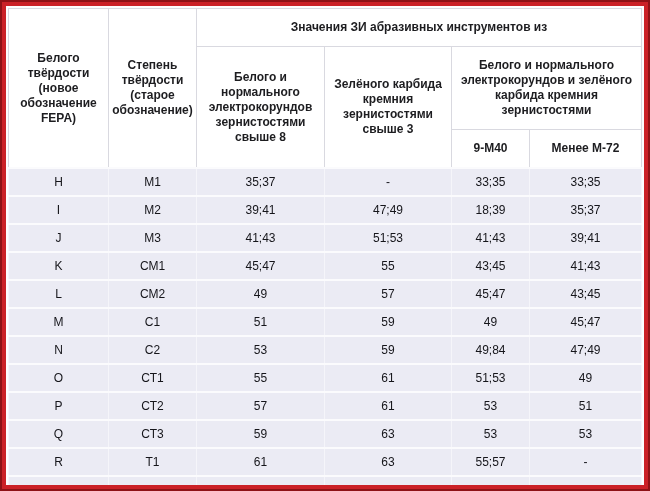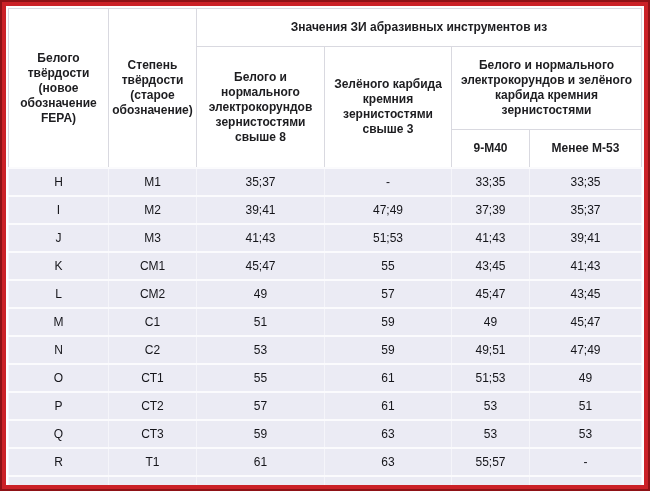--- a/index.html
+++ b/index.html
@@ -85,38 +85,38 @@
           <th rowspan="3">Степень твёрдости (старое обозначение)</th>
           <th colspan="4">Значения ЗИ абразивных инструментов из</th>
         </tr>
         <tr class="head-row-2">
           <th rowspan="2">Белого и нормального электрокорундов зернистостями свыше 8</th>
           <th rowspan="2">Зелёного карбида кремния зернистостями свыше 3</th>
           <th colspan="2">Белого и нормального электрокорундов и зелёного карбида кремния зернистостями</th>
         </tr>
         <tr class="head-row-3">
           <th>9-М40</th>
-          <th>Менее М-53</th>
+          <th>Менее М-72</th>
         </tr>
       </thead>
       <tbody>
           <tr>
             <td>H</td>
             <td>М1</td>
             <td>35;37</td>
             <td>-</td>
             <td>33;35</td>
             <td>33;35</td>
           </tr>
           <tr>
             <td>I</td>
             <td>М2</td>
             <td>39;41</td>
             <td>47;49</td>
-            <td>37;39</td>
+            <td>18;39</td>
             <td>35;37</td>
           </tr>
           <tr>
             <td>J</td>
             <td>М3</td>
             <td>41;43</td>
             <td>51;53</td>
             <td>41;43</td>
             <td>39;41</td>
           </tr>
@@ -142,21 +142,21 @@
             <td>51</td>
             <td>59</td>
             <td>49</td>
             <td>45;47</td>
           </tr>
           <tr>
             <td>N</td>
             <td>С2</td>
             <td>53</td>
             <td>59</td>
-            <td>49;51</td>
+            <td>49;84</td>
             <td>47;49</td>
           </tr>
           <tr>
             <td>O</td>
             <td>СТ1</td>
             <td>55</td>
             <td>61</td>
             <td>51;53</td>
             <td>49</td>
           </tr>

